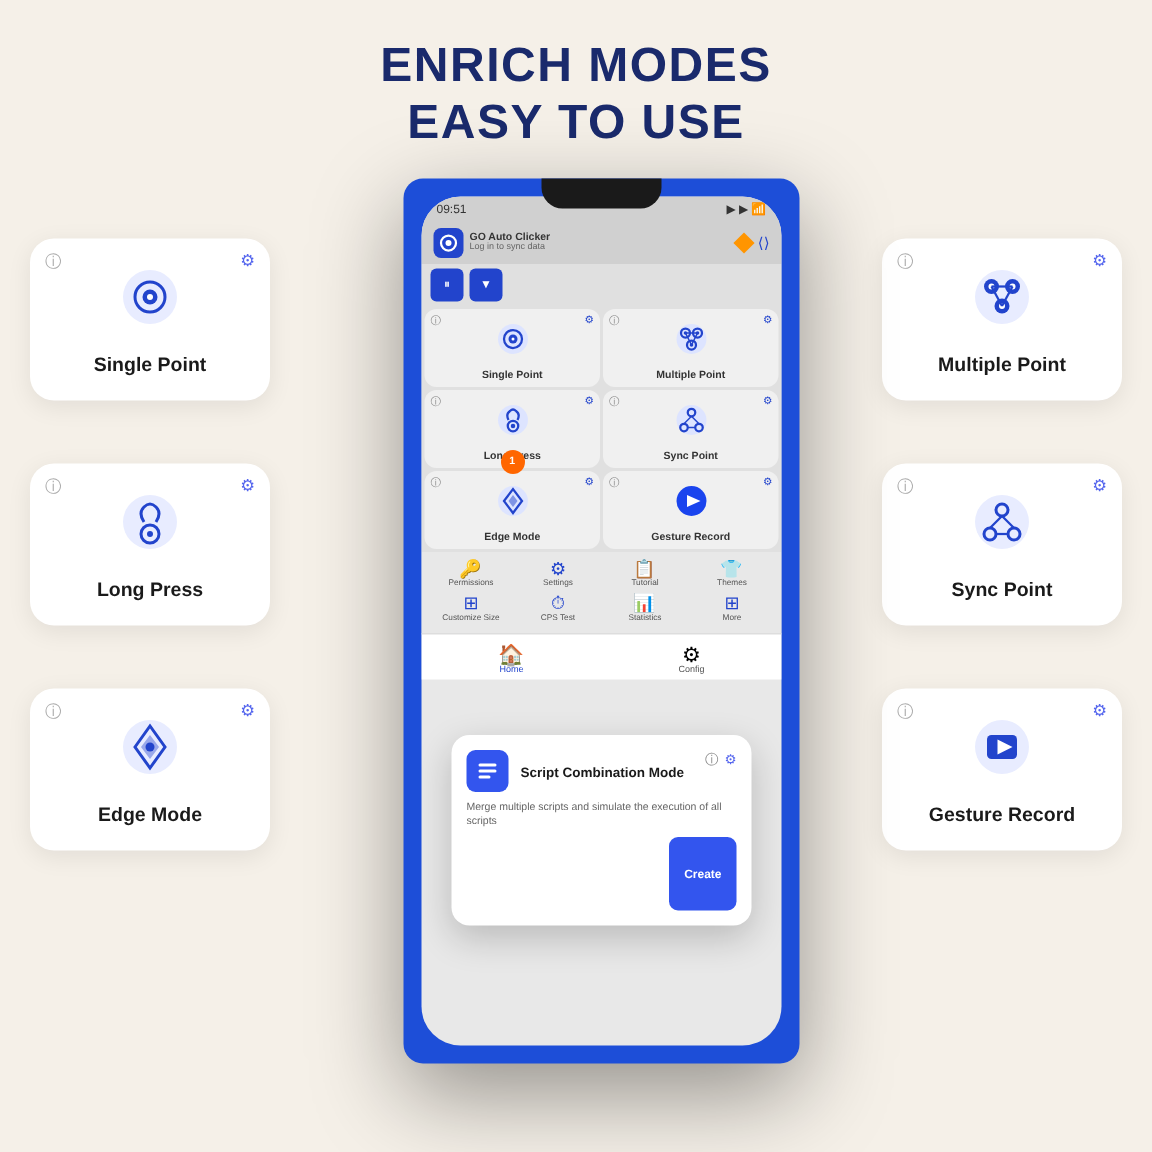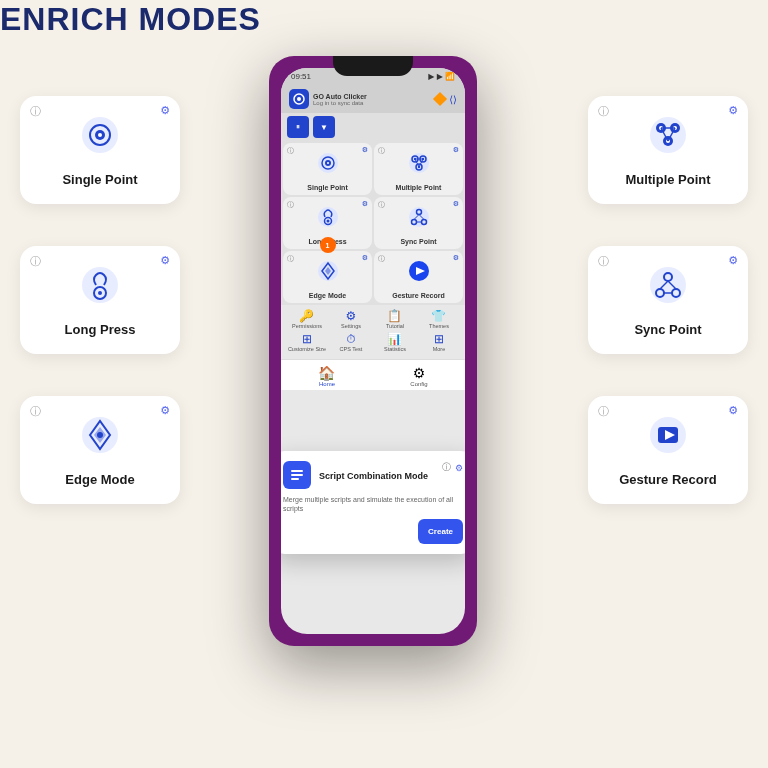--- a/index.html
+++ b/index.html
@@ -6,20 +6,22 @@
     body {
       background-color: #f5f0e8;
       font-family: -apple-system, BlinkMacSystemFont, 'Segoe UI', sans-serif;
       width: 768px;
       height: 768px;
       overflow: hidden;
       position: relative;
     }
 
     .page-title {
+      text-align: center;
+      padding-top: 24px;
       padding-bottom: 8px;
     }
     .page-title h1 {
       font-size: 32px;
       font-weight: 900;
       color: #1a2a6c;
       letter-spacing: 1px;
       line-height: 1.2;
     }
 
@@ -34,24 +36,24 @@
     .phone-container {
       position: absolute;
       left: 50%;
       transform: translateX(-50%);
       top: 0;
       width: 230px;
       z-index: 10;
     }
 
     .phone {
-      width: 208px;
+      width: 264px;
       height: 590px;
-      background: #701a75;
-      border-radius: 25px;
+      background: #1d4ed8;
+      border-radius: 13px;
       padding: 12px;
       box-shadow: 0 20px 60px rgba(0,0,0,0.4);
       position: relative;
     }
 
     .phone-notch {
       width: 80px;
       height: 20px;
       background: #1a1a1a;
       border-radius: 0 0 14px 14px;
@@ -276,21 +278,21 @@
       justify-content: flex-end;
       gap: 4px;
       align-items: center;
     }
 
     .create-btn {
       background: #3355ee;
       color: white;
       border: none;
       border-radius: 6px;
-      padding: 8px 10px;
+      padding: 20px 10px;
       font-size: 8px;
       font-weight: 600;
     }
 
     
     .phone-bottom-grid {
       background: #e8e8e8;
       padding: 4px;
     }
 
@@ -400,20 +402,21 @@
     .icon-svg {
       width: 44px;
       height: 44px;
     }
   </style>
 </head>
 <body>
 
 <div class="page-title">
   <h1>ENRICH MODES</h1>
+  <h1>EASY TO USE</h1>
 </div>
 
 <div class="main-layout">
 
   <div class="side-card card-single-point">
     <span class="side-card-info">ⓘ</span>
     <span class="side-card-gear">⚙</span>
     <div class="side-card-icon">
       <svg class="icon-svg" viewBox="0 0 44 44" fill="none">
         <circle cx="22" cy="22" r="18" fill="#e8ecff"></circle>

